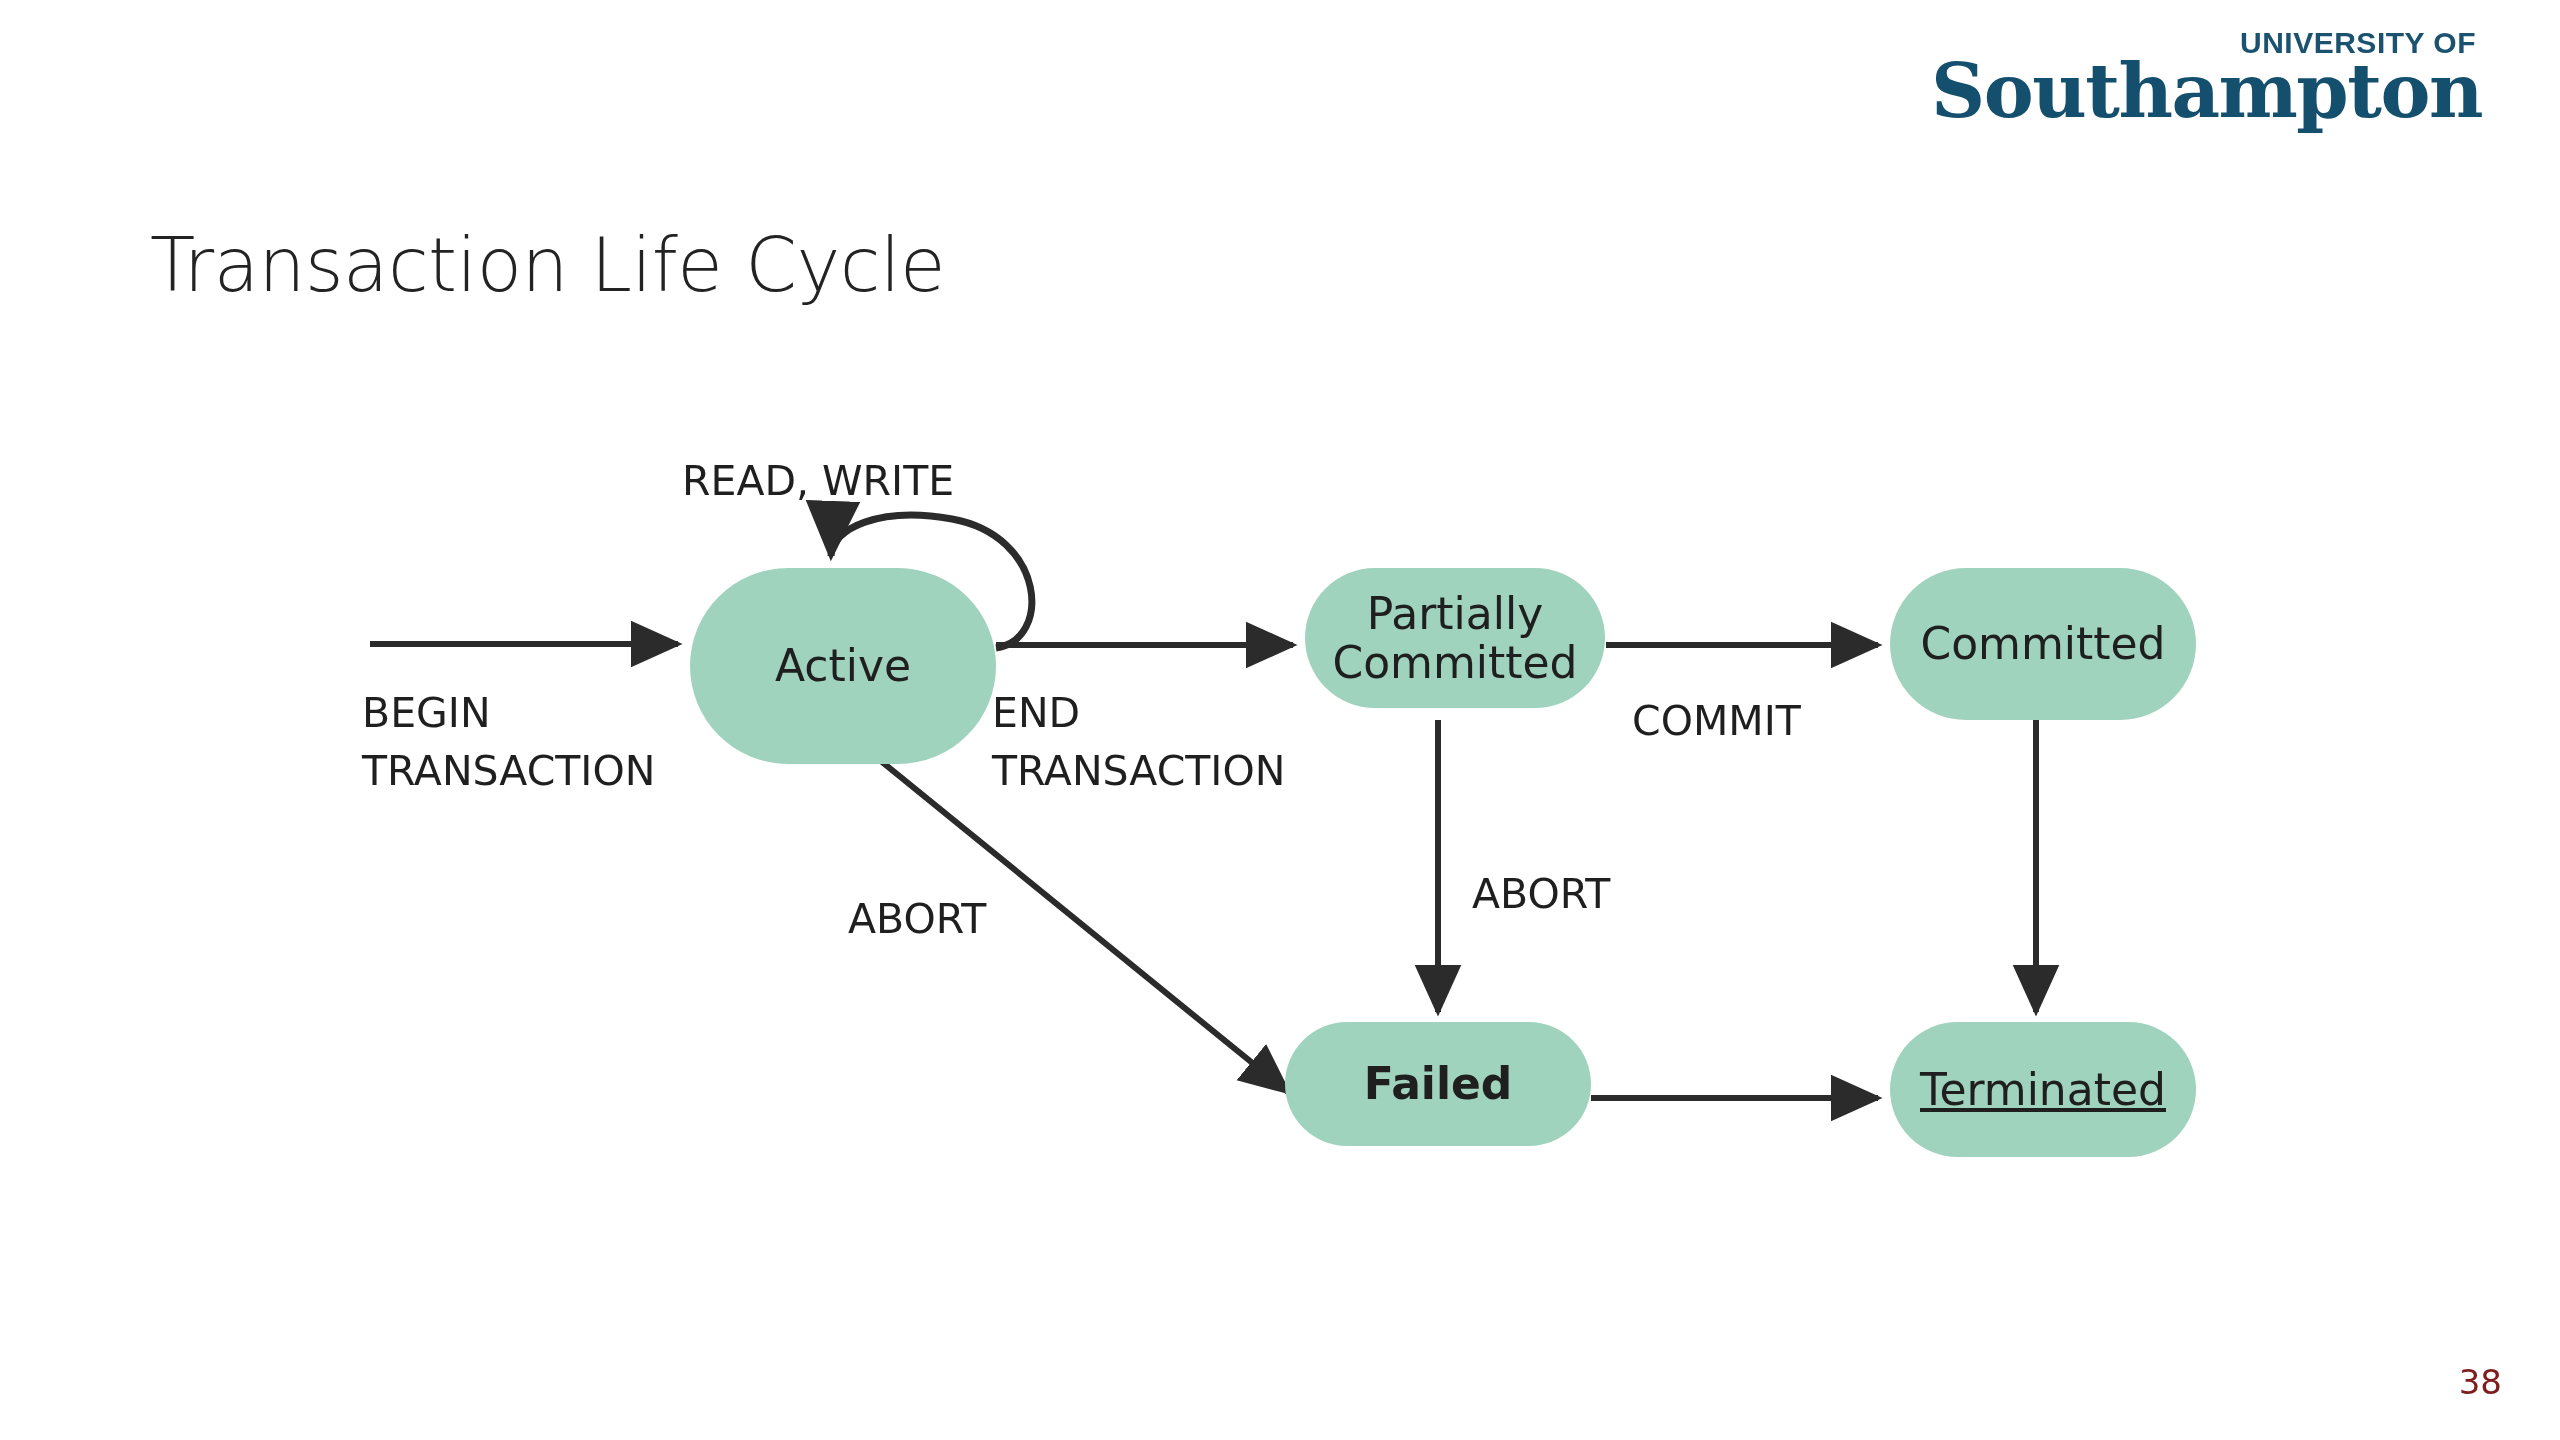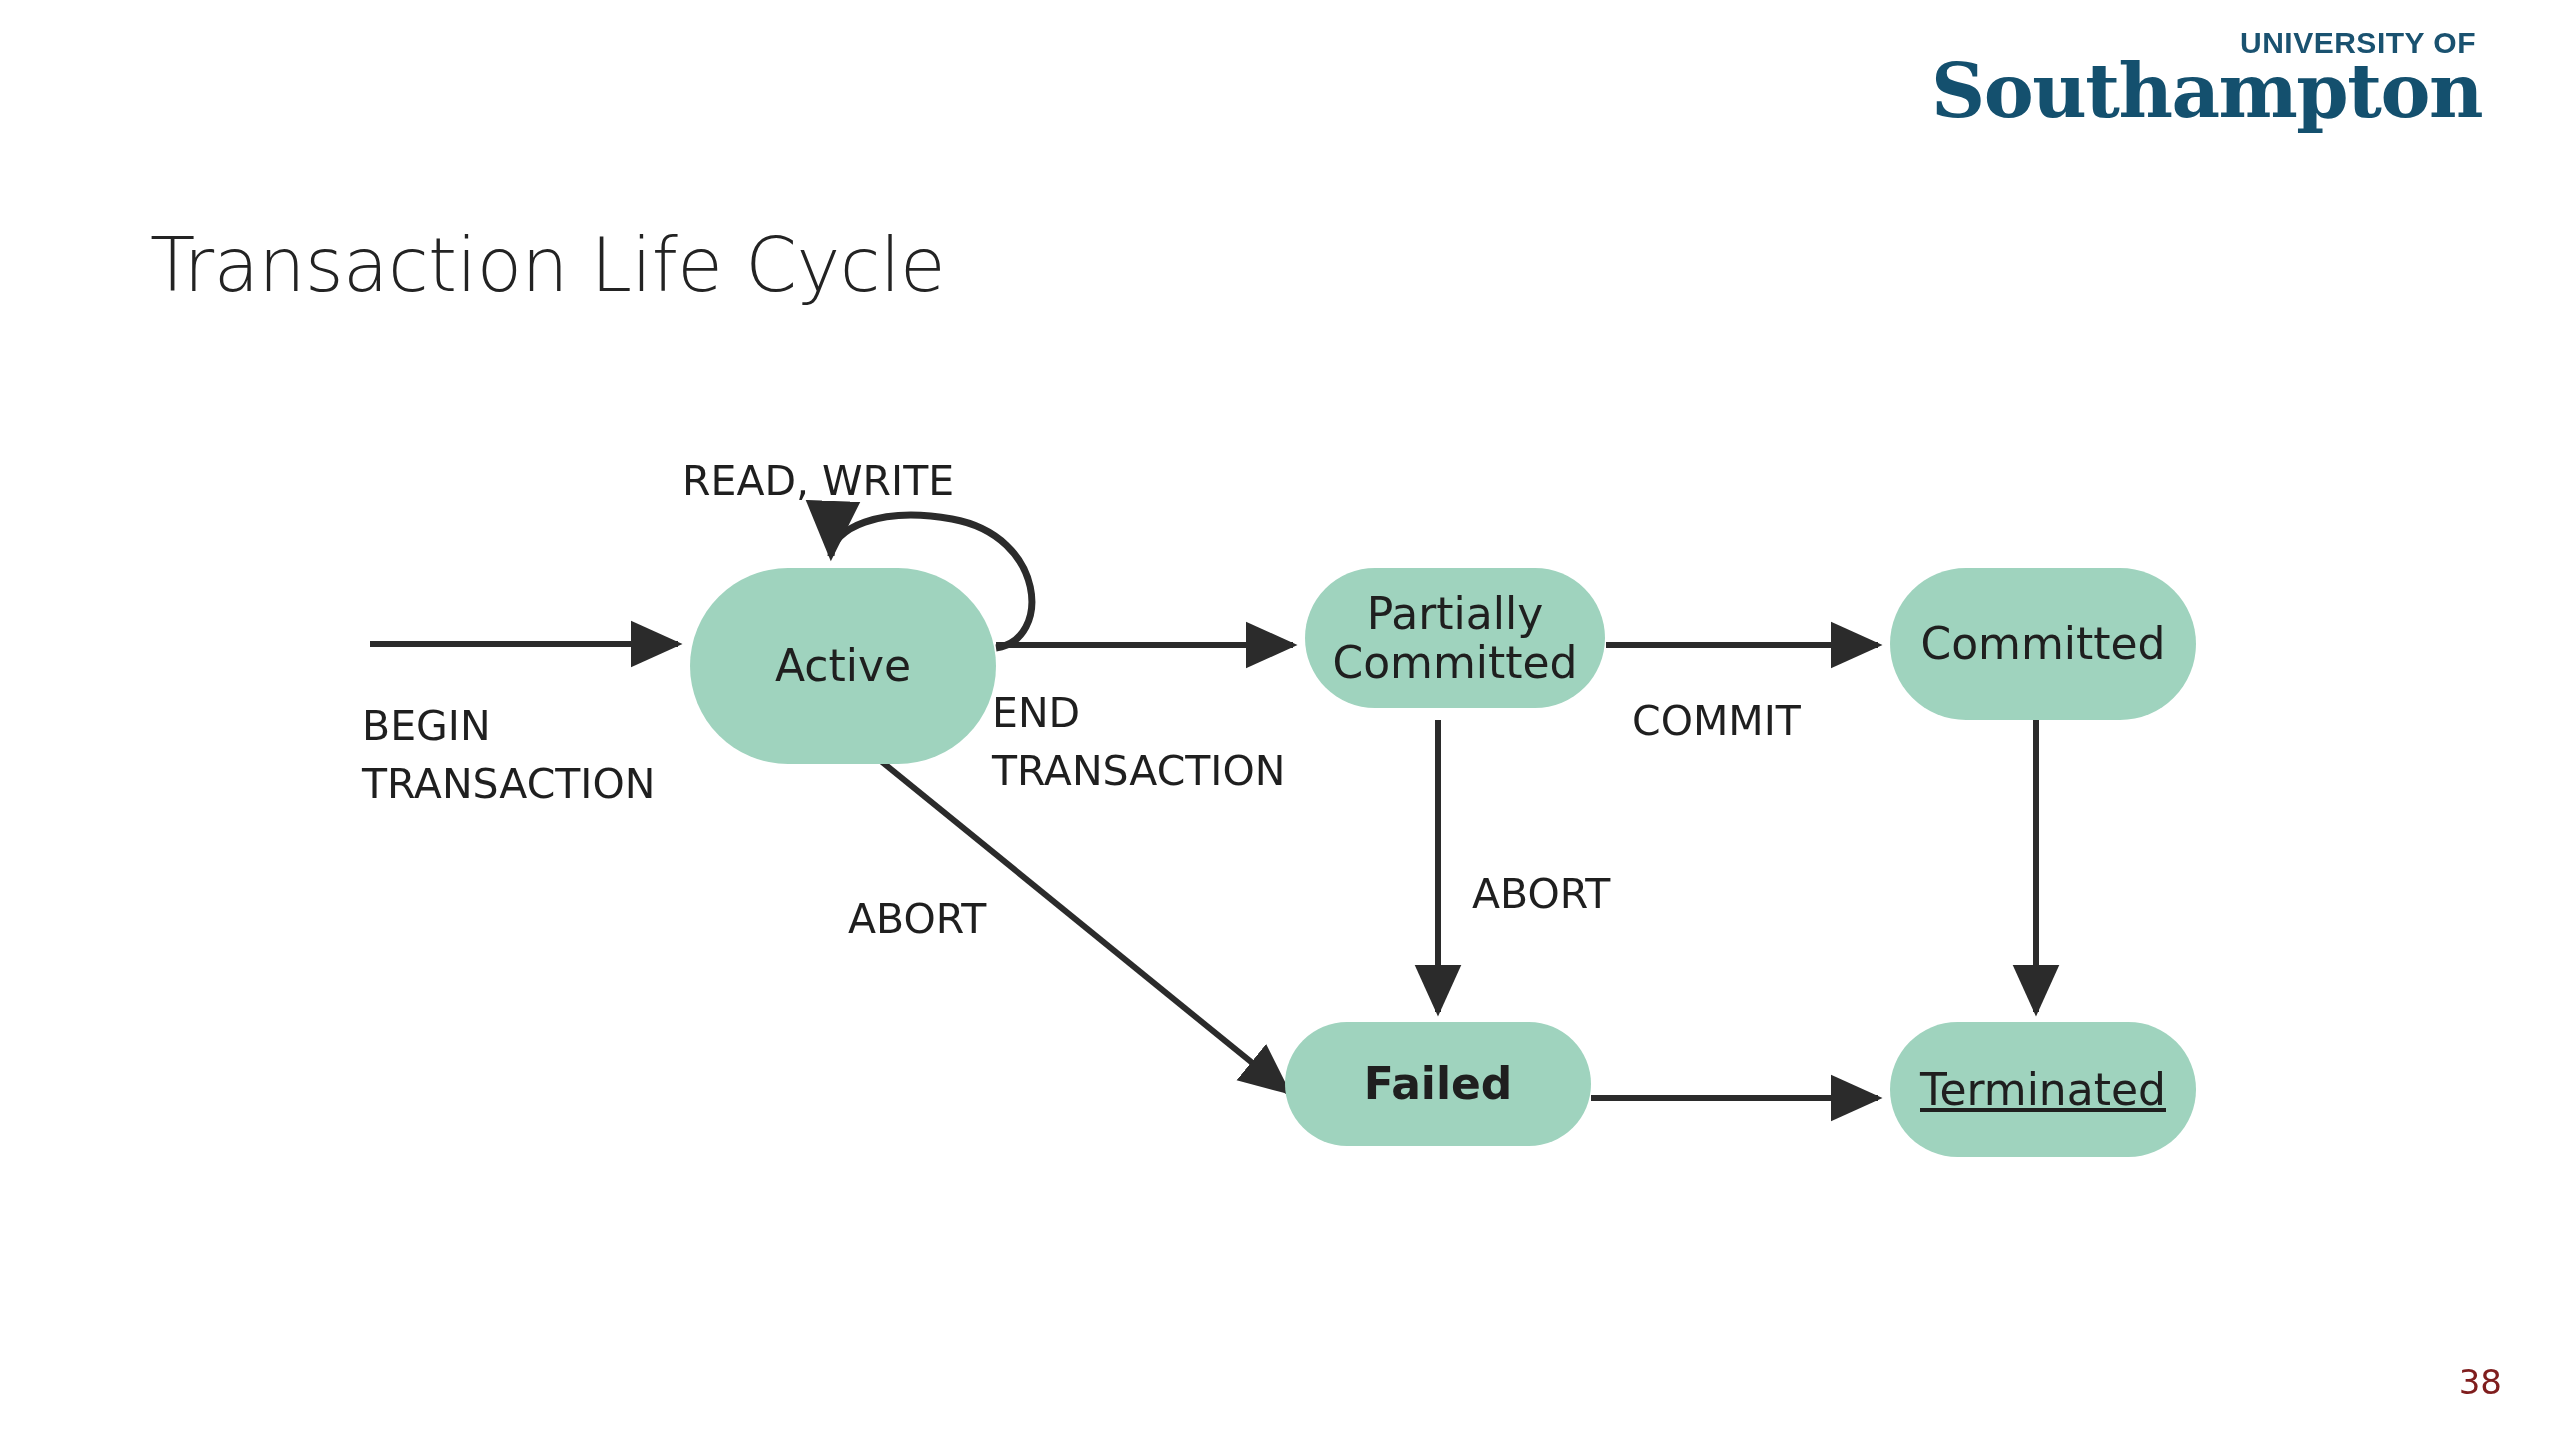--- a/index.html
+++ b/index.html
@@ -109,21 +109,21 @@
     position: absolute;
     font-family: "DejaVu Sans", "Liberation Sans", sans-serif;
     font-size: 41px;
     font-weight: 400;
     color: #1f1f1f;
     line-height: 1.42;
     white-space: pre-line;
     user-select: none;
   }
   #label-read-write  { left: 682px;  top: 452px; }
-  #label-begin       { left: 362px;  top: 684px; margin-top: 13px; }
+  #label-begin       { left: 362px;  top: 684px; }
   #label-end         { left: 992px;  top: 684px; }
   #label-commit      { left: 1632px; top: 692px; }
   #label-abort-pc    { left: 1472px; top: 865px; }
   #label-abort-act   { left: 848px;  top: 890px; }
 
   
   .page-number {
     position: absolute;
     right: 58px;
     bottom: 38px;

